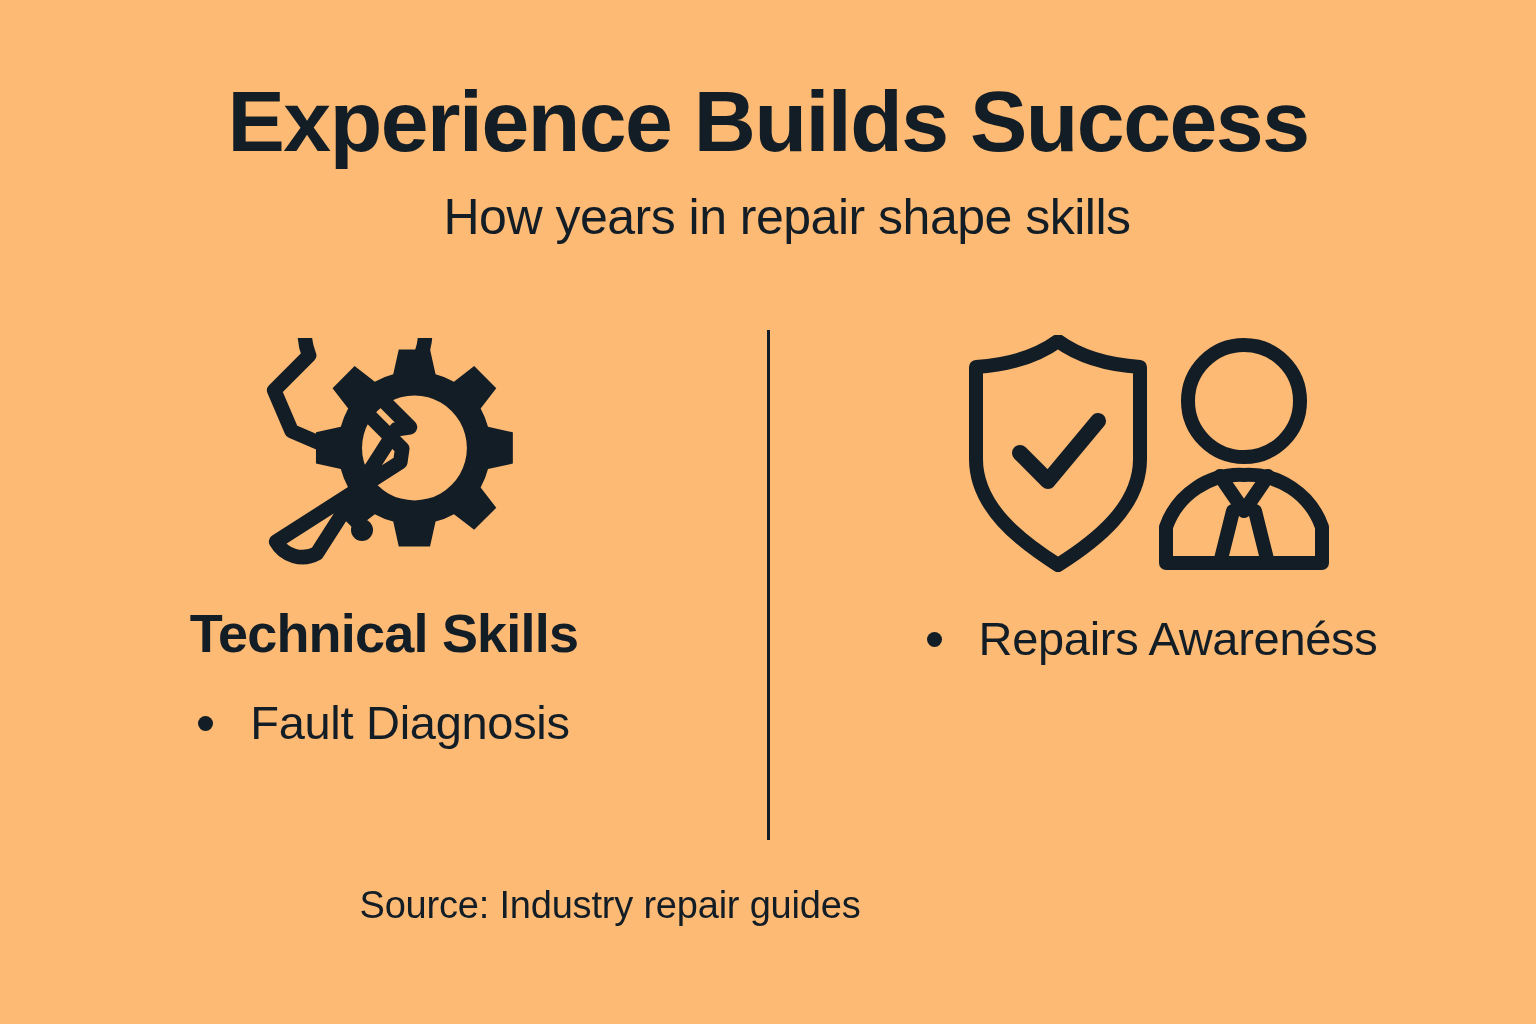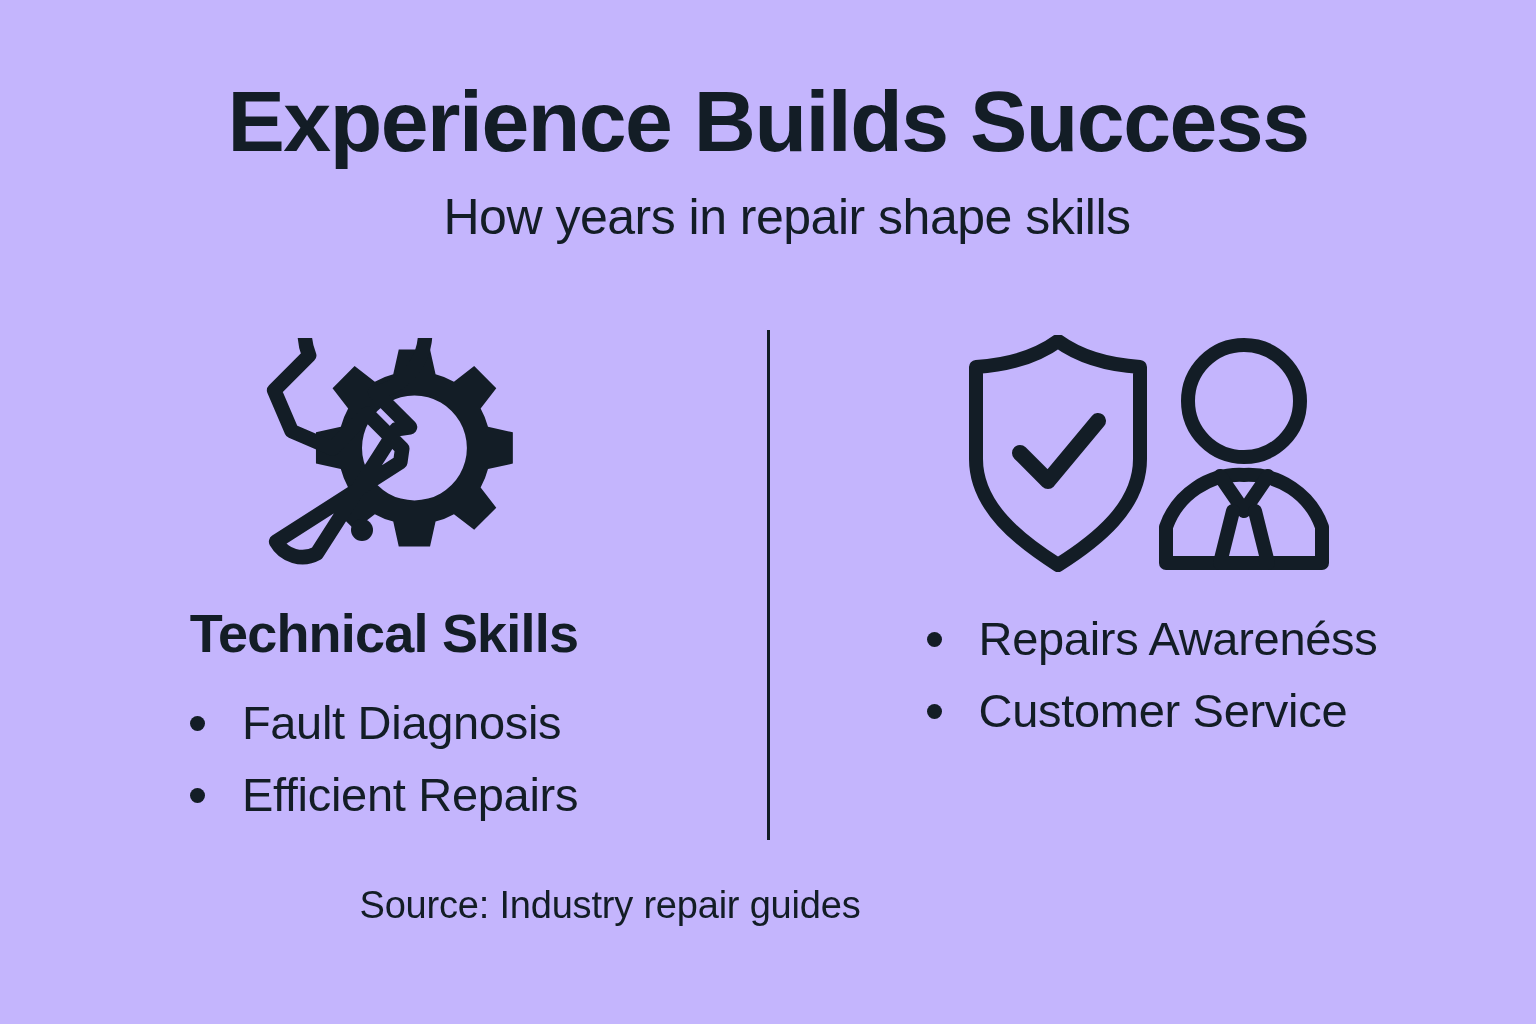--- a/index.html
+++ b/index.html
@@ -12,21 +12,21 @@
     background: #FAFAF6;
     font-family: "Liberation Sans", sans-serif;
     color: #131D26;
     overflow: hidden;
   }
 
   .poster {
     position: relative;
     width: 1536px;
     height: 1024px;
-    background: #c4b5fd;
+    background: #fdba74;
     box-sizing: border-box;
   }
 
   
   .header {
     position: absolute;
     top: 78px;
     left: 0;
     width: 1536px;
     text-align: center;
@@ -201,24 +201,20 @@
           </g>
           <circle cx="148" cy="192" r="11" fill="#131D26"></circle>
         </svg>
       </div>
       <div class="col-heading">Technical Skills</div>
       <ul class="bullets">
         <li class="bullet-row">
           <span class="bullet-dot"></span>
           <span class="bullet-text">Fault Diagnosis</span>
         </li>
-        <li class="bullet-row">
-          <span class="bullet-dot"></span>
-          <span class="bullet-text">Efficient Repairs</span>
-        </li>
       </ul>
     </div>
 
     <div class="column">
       <div class="icon-wrap">
         <svg width="380" height="240" viewBox="0 0 380 240" aria-hidden="true">
 
           <g fill="none" stroke="#131D26" stroke-width="14" stroke-linejoin="round" stroke-linecap="round">
             <path d="
               M14 32
@@ -250,24 +246,20 @@
 
             <path d="M271 176 L258 228 L306 228 L293 176"></path>
           </g>
         </svg>
       </div>
       <ul class="bullets">
         <li class="bullet-row">
           <span class="bullet-dot"></span>
           <span class="bullet-text">Repairs Awarenéss</span>
         </li>
-        <li class="bullet-row">
-          <span class="bullet-dot"></span>
-          <span class="bullet-text">Customer Service</span>
-        </li>
       </ul>
     </div>
 
   </div>
 
   <div class="source">Source: Industry repair guides</div>
 
 </div>
 
 </body></html>

